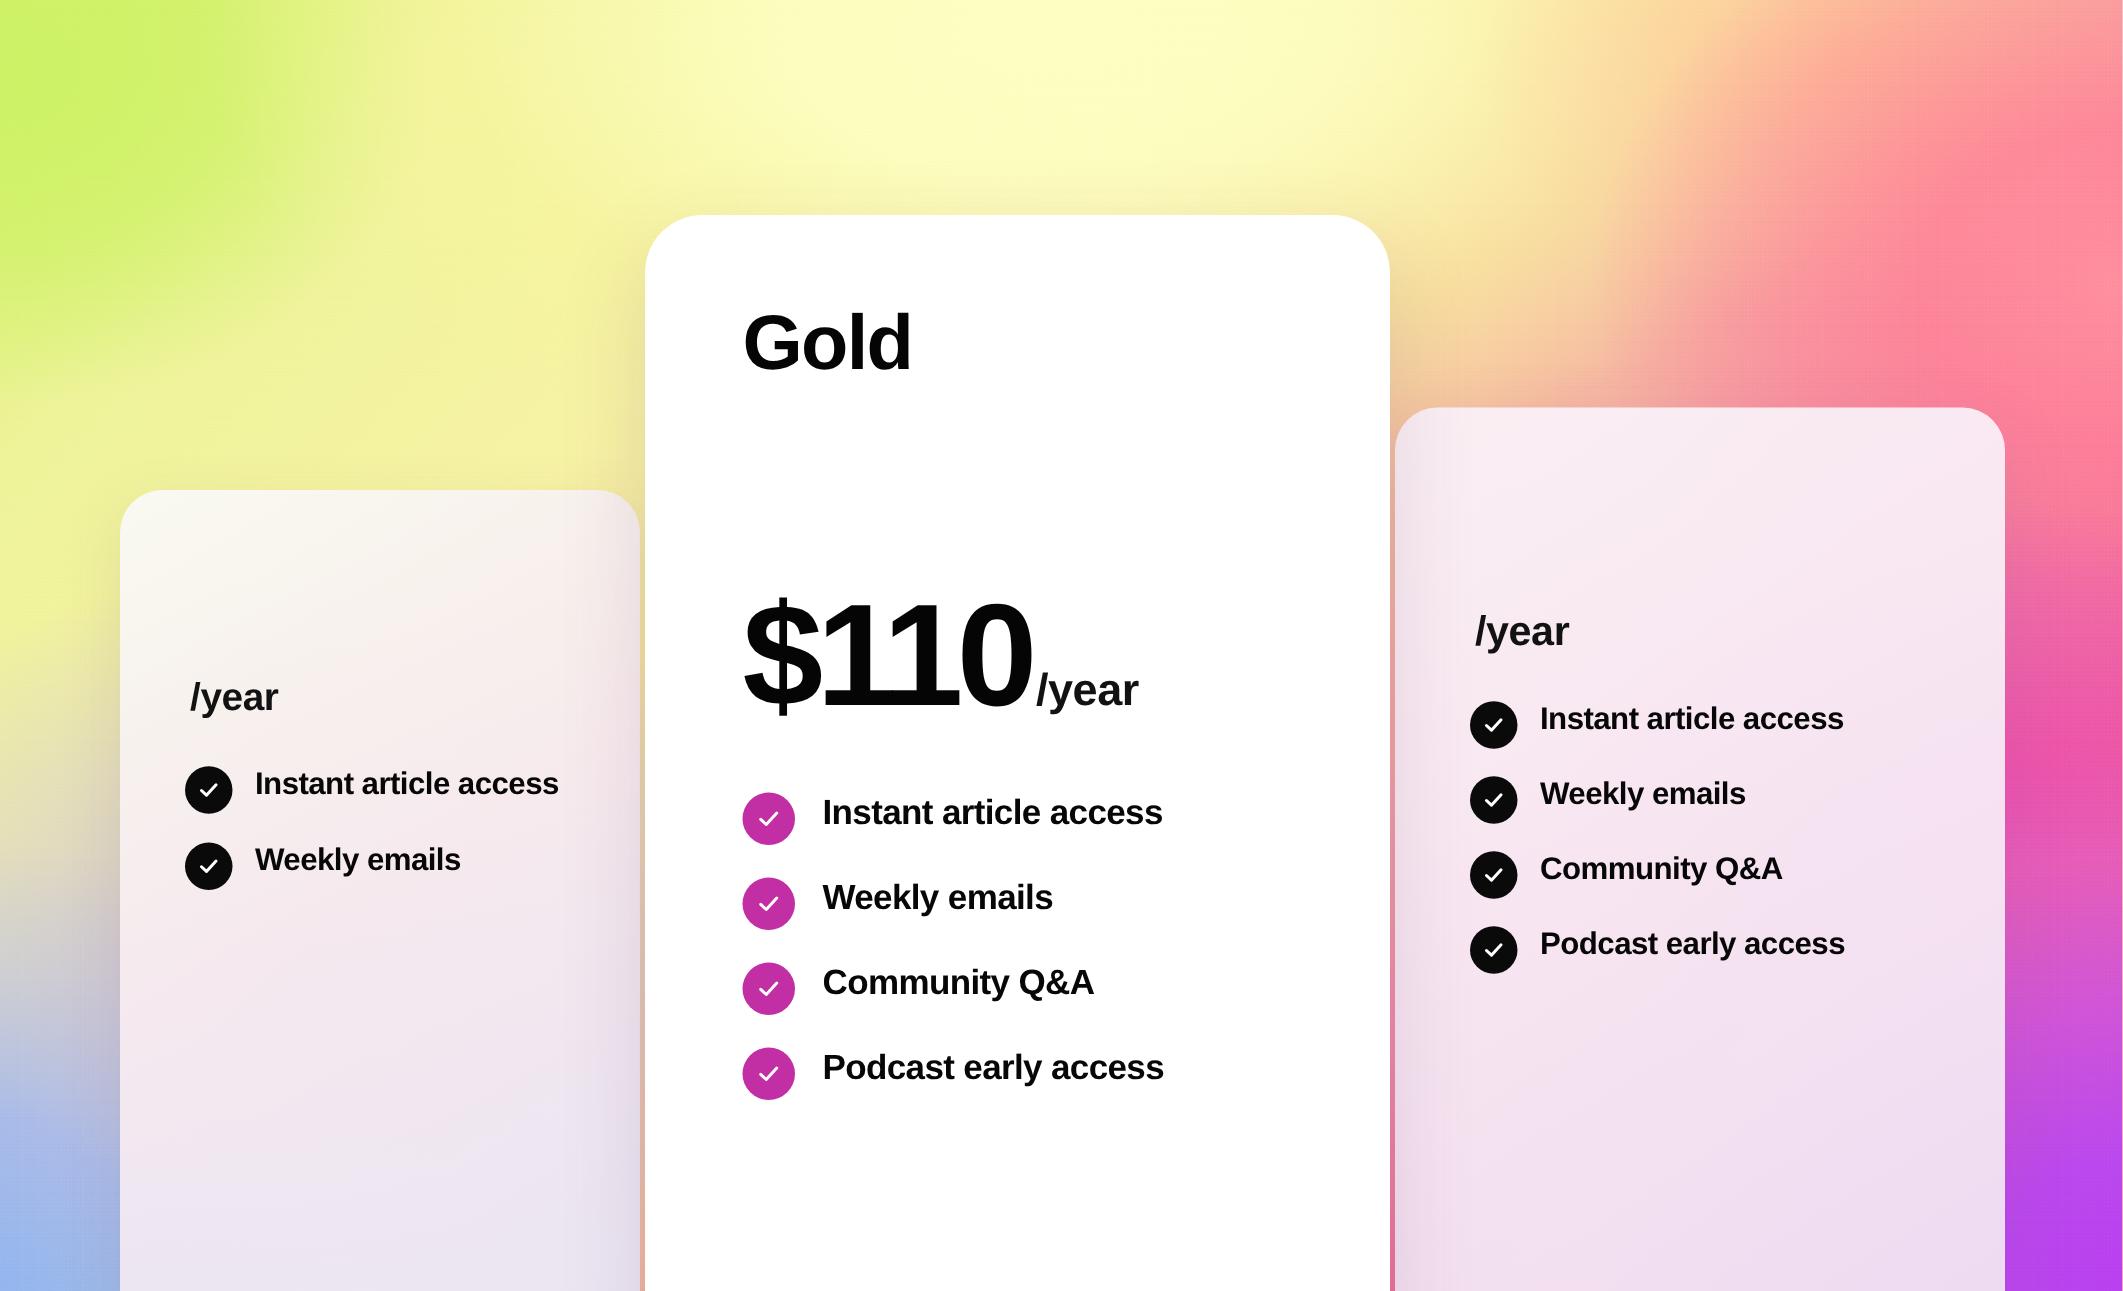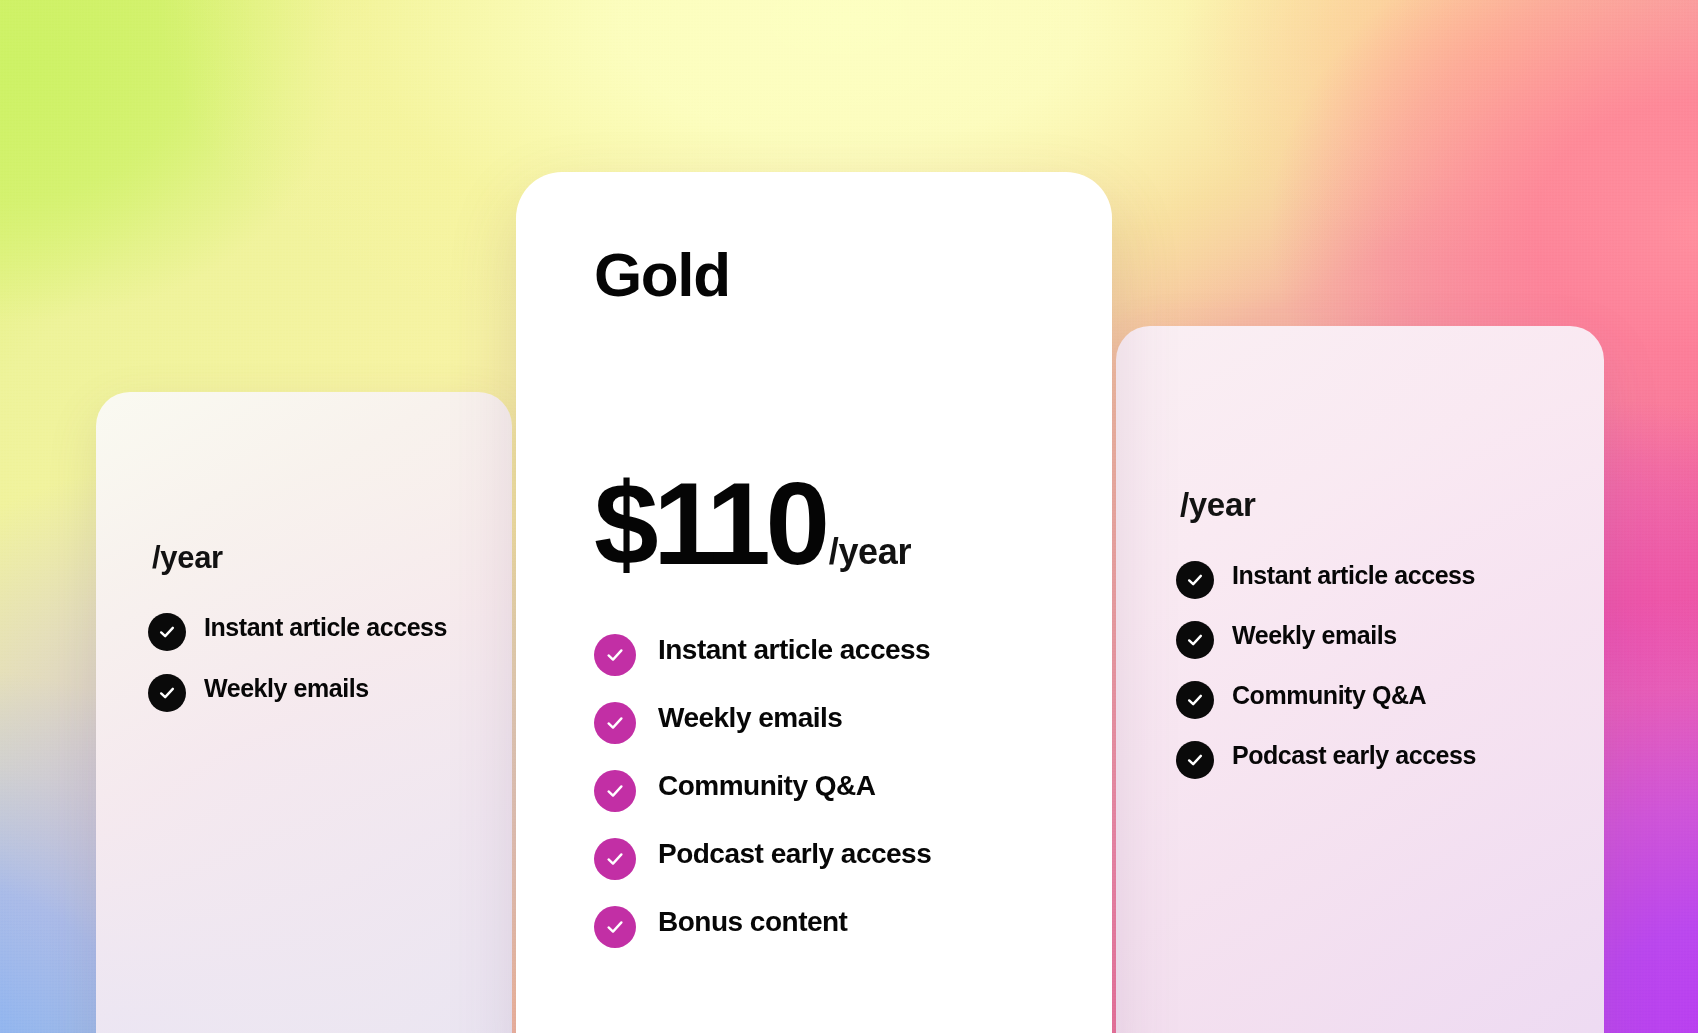--- a/index.html
+++ b/index.html
@@ -324,24 +324,16 @@
         <span class="feature-label">Community Q&amp;A</span>
       </li>
       <li class="feature">
         <span class="check">
           <svg width="22" height="22" viewBox="0 0 24 24" fill="none">
               <path d="M5 12.5L9.8 17L19 7" stroke="#ffffff" stroke-width="2.6" stroke-linecap="round" stroke-linejoin="round"></path>
             </svg>
         </span>
         <span class="feature-label">Podcast early access</span>
       </li>
-      <li class="feature">
-        <span class="check">
-          <svg width="22" height="22" viewBox="0 0 24 24" fill="none">
-              <path d="M5 12.5L9.8 17L19 7" stroke="#ffffff" stroke-width="2.6" stroke-linecap="round" stroke-linejoin="round"></path>
-            </svg>
-        </span>
-        <span class="feature-label">Bonus content</span>
-      </li>
     </ul>
   </div>
 
 </div>
 
 </body></html>

